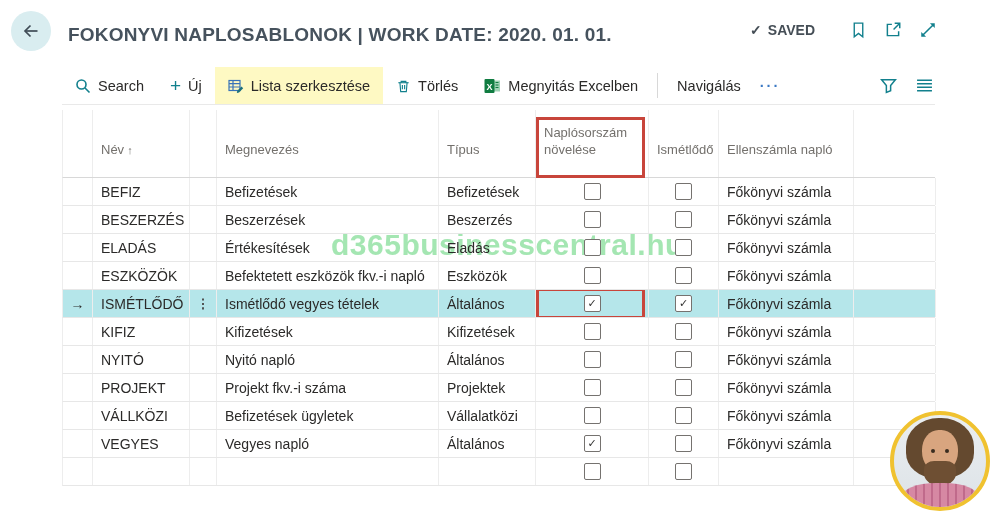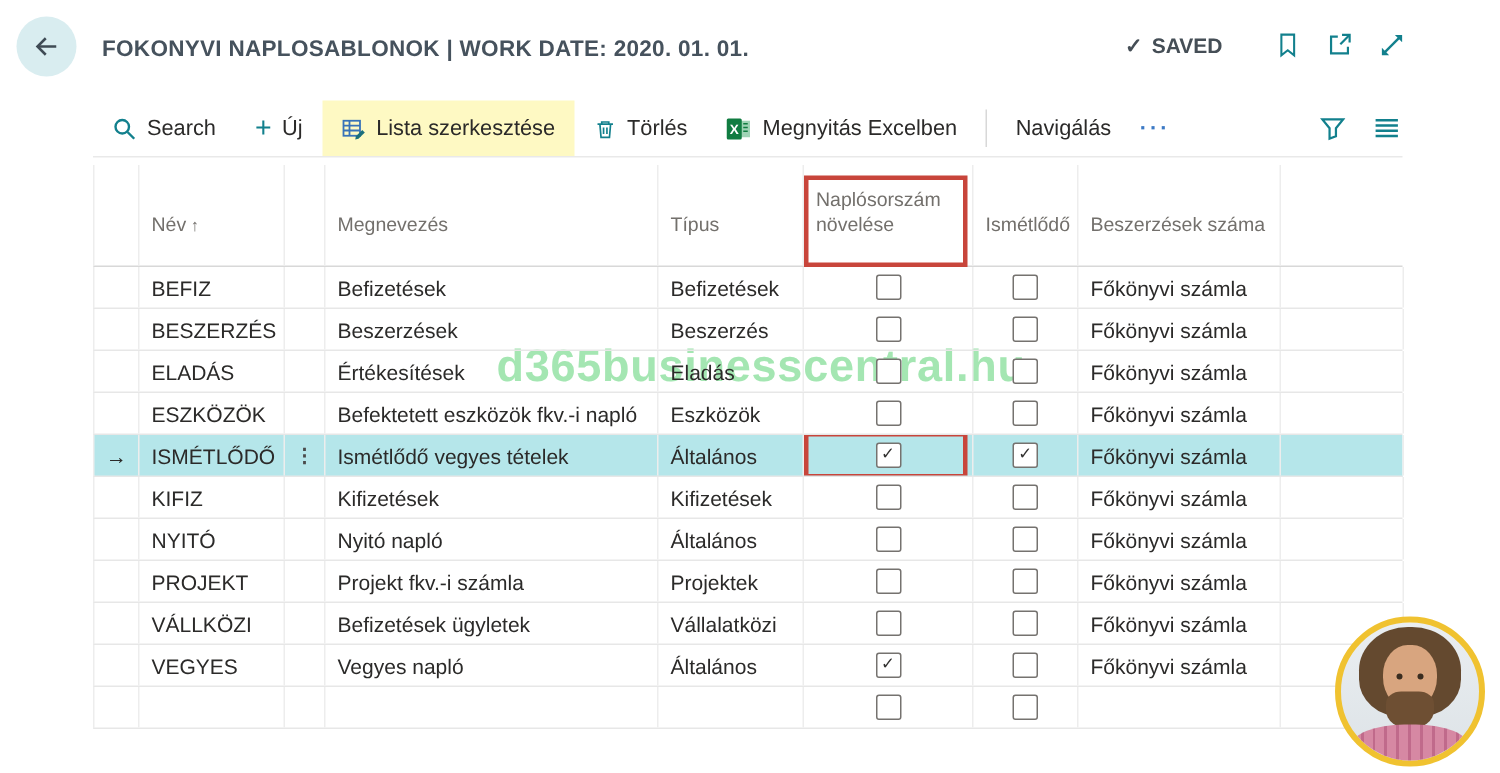--- a/index.html
+++ b/index.html
@@ -5,21 +5,21 @@
   html,body{margin:0;padding:0;}
   body{
     width:1000px;height:515px;position:relative;background:#fff;
     font-family:"Liberation Sans",sans-serif;overflow:hidden;color:#2b2a29;
   }
   svg{display:block}
 
   
   .back-btn{position:absolute;left:11px;top:11px;width:40px;height:40px;border-radius:50%;
     background:#d9edf0;display:flex;align-items:center;justify-content:center;cursor:pointer}
-  .page-title{position:absolute;left:68px;top:24px;font-size:15px;font-weight:700;
+  .page-title{position:absolute;left:68px;top:24px;font-size:19px;font-weight:700;
     color:#46525d;letter-spacing:.2px;white-space:nowrap}
   .top-right{position:absolute;right:63px;top:21px;display:flex;align-items:center;gap:17px}
   .saved{display:flex;align-items:center;gap:6px;font-size:14px;font-weight:600;color:#454e56;margin-right:18px}
   .top-ic{color:#12808d;cursor:pointer}
 
   
   .toolbar{position:absolute;left:62px;top:67px;width:873px;height:37px;display:flex;
     align-items:stretch;border-bottom:1px solid #e9e9e9;font-size:14.5px}
   .titem{display:flex;align-items:center;gap:7px;padding:0 13px;cursor:pointer;white-space:nowrap}
   .titem .ic{color:#12808d}
@@ -181,21 +181,21 @@
       <span><span>Név</span><span class="sort">↑</span></span>
     </div>
     <div class="th"></div>
     <div class="th">Megnevezés</div>
     <div class="th">Típus</div>
     <div class="th">
       <span>Naplósorszám növelése</span>
       <div class="hdr-redbox"></div>
     </div>
     <div class="th">Ismétlődő</div>
-    <div class="th">Beszerzések száma</div>
+    <div class="th">Ellenszámla napló</div>
   </div>
   <div>
       <div class="trow">
         <div class="td ctr"></div>
         <div class="td">BEFIZ</div>
         <div class="td ctr"></div>
         <div class="td">Befizetések</div>
         <div class="td">Befizetések</div>
         <div class="td ctr">
           <div class="cb"></div>
@@ -298,21 +298,21 @@
         <div class="td ctr">
           <div class="cb"></div>
         </div>
         <div class="td">Főkönyvi számla</div>
         <div class="td"></div>
       </div>
       <div class="trow">
         <div class="td ctr"></div>
         <div class="td">PROJEKT</div>
         <div class="td ctr"></div>
-        <div class="td">Projekt fkv.-i számla</div>
+        <div class="td">Projekt fkv.-i száma</div>
         <div class="td">Projektek</div>
         <div class="td ctr">
           <div class="cb"></div>
         </div>
         <div class="td ctr">
           <div class="cb"></div>
         </div>
         <div class="td">Főkönyvi számla</div>
         <div class="td"></div>
       </div>

